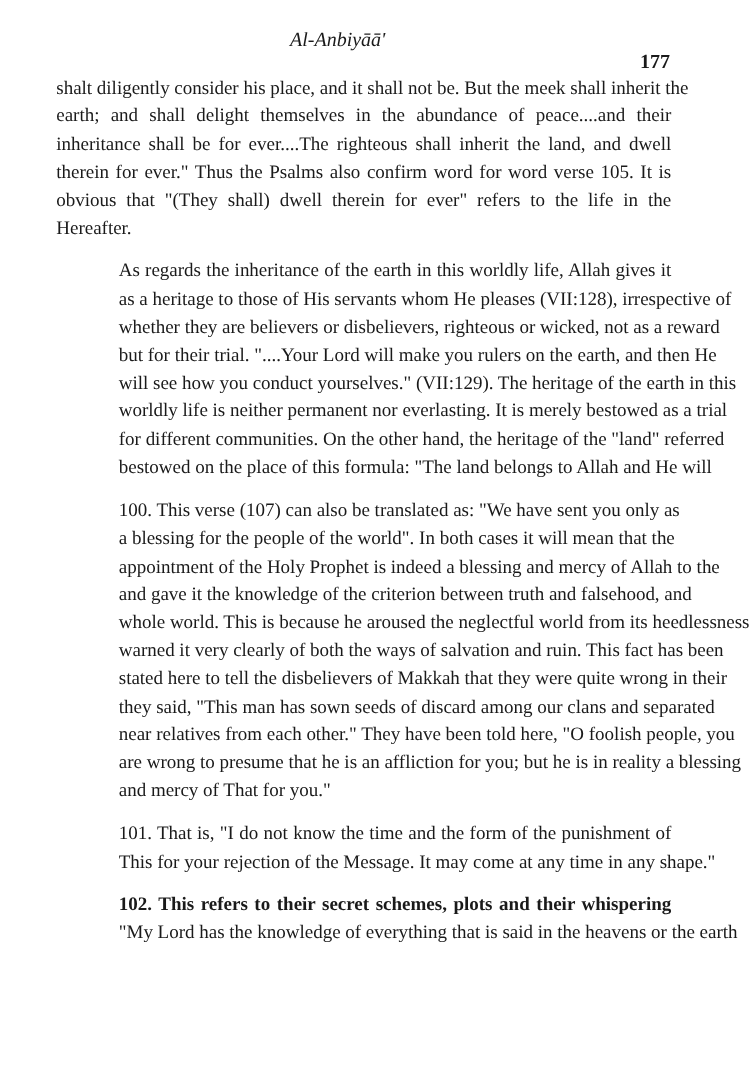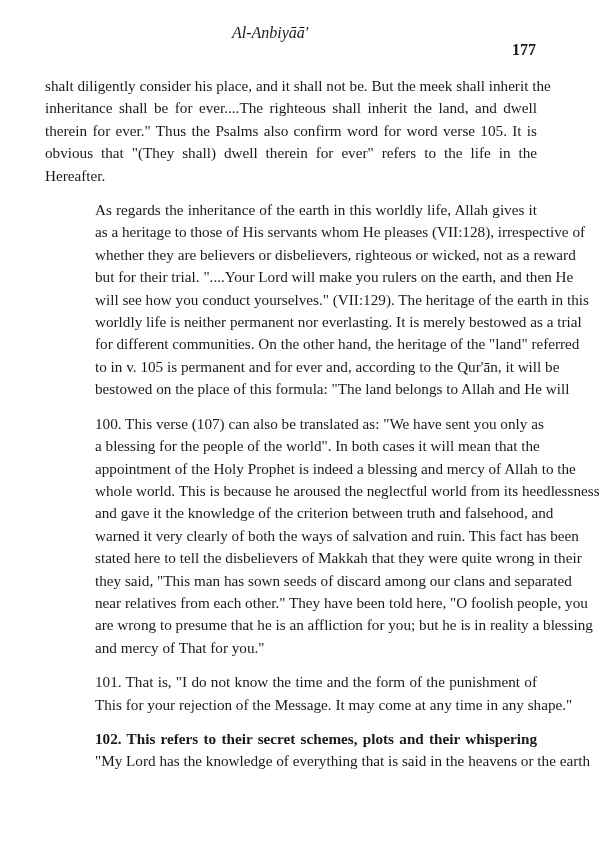--- a/index.html
+++ b/index.html
@@ -5,57 +5,57 @@
   html, body { margin: 0; padding: 0; background: #ffffff; }
   body { width: 600px; height: 859px; position: relative; overflow: hidden;
          font-family: "Liberation Serif", "DejaVu Serif", serif; color: #1a1a1a; }
   .header { position: absolute; top: 24px; left: 0; width: 500px; height: 22px; }
   .running-title { position: absolute; left: 232px; top: 0; font-style: italic; font-size: 16px; }
   .page-number { position: absolute; left: 512px; top: 0; font-weight: bold; font-size: 16px; margin-top: 17px; }
   .body-text { position: absolute; left: 45px; top: 60px; width: 492px; font-size: 15.2px;
                line-height: 22.4px; text-align: justify; }
   .para { margin: 0 0 12px 0; }
   .para.indent { text-indent: 50px; }
-  .para.first { text-indent: 0; margin-top: 15px; }
+  .para.first { text-indent: 0; }
   .line { display: block; text-align: justify; text-align-last: justify; white-space: nowrap; }
   .line.last { text-align-last: left; }
 </style>
 </head>
 <body>
 
 <div class="header">
   <span class="running-title">Al-Anbiyāā'</span>
   <span class="page-number">177</span>
 </div>
 
 <div class="body-text">
   <div class="para first">
       <span class="line">shalt diligently consider his place, and it shall not be. But the meek shall inherit the</span>
+      <span class="line">earth; and shall delight themselves in the abundance of peace....and their</span>
       <span class="line">inheritance shall be for ever....The righteous shall inherit the land, and dwell</span>
       <span class="line">therein for ever." Thus the Psalms also confirm word for word verse 105. It is</span>
       <span class="line">obvious that "(They shall) dwell therein for ever" refers to the life in the</span>
       <span class="line last">Hereafter.</span>
     </div>
   <div class="para indent">
       <span class="line" style="text-indent: 50px;">As regards the inheritance of the earth in this worldly life, Allah gives it</span>
       <span class="line">as a heritage to those of His servants whom He pleases (VII:128), irrespective of</span>
       <span class="line">whether they are believers or disbelievers, righteous or wicked, not as a reward</span>
       <span class="line">but for their trial. "....Your Lord will make you rulers on the earth, and then He</span>
       <span class="line">will see how you conduct yourselves." (VII:129). The heritage of the earth in this</span>
       <span class="line">worldly life is neither permanent nor everlasting. It is merely bestowed as a trial</span>
       <span class="line">for different communities. On the other hand, the heritage of the "land" referred</span>
-      <span class="line">to in v. 105 is permanent and for ever and, according to the Qur'ān, it will be</span>
       <span class="line">bestowed on the place of this formula: "The land belongs to Allah and He will</span>
     </div>
   <div class="para indent">
       <span class="line" style="text-indent: 50px;">100. This verse (107) can also be translated as: "We have sent you only as</span>
       <span class="line">a blessing for the people of the world". In both cases it will mean that the</span>
       <span class="line">appointment of the Holy Prophet is indeed a blessing and mercy of Allah to the</span>
+      <span class="line">and gave it the knowledge of the criterion between truth and falsehood, and</span>
       <span class="line">whole world. This is because he aroused the neglectful world from its heedlessness</span>
-      <span class="line">and gave it the knowledge of the criterion between truth and falsehood, and</span>
       <span class="line">warned it very clearly of both the ways of salvation and ruin. This fact has been</span>
       <span class="line">stated here to tell the disbelievers of Makkah that they were quite wrong in their</span>
       <span class="line">they said, "This man has sown seeds of discard among our clans and separated</span>
       <span class="line">near relatives from each other." They have been told here, "O foolish people, you</span>
       <span class="line">are wrong to presume that he is an affliction for you; but he is in reality a blessing</span>
       <span class="line last">and mercy of That for you."</span>
     </div>
   <div class="para indent">
       <span class="line" style="text-indent: 50px;">101. That is, "I do not know the time and the form of the punishment of</span>
       <span class="line last">This for your rejection of the Message. It may come at any time in any shape."</span>

